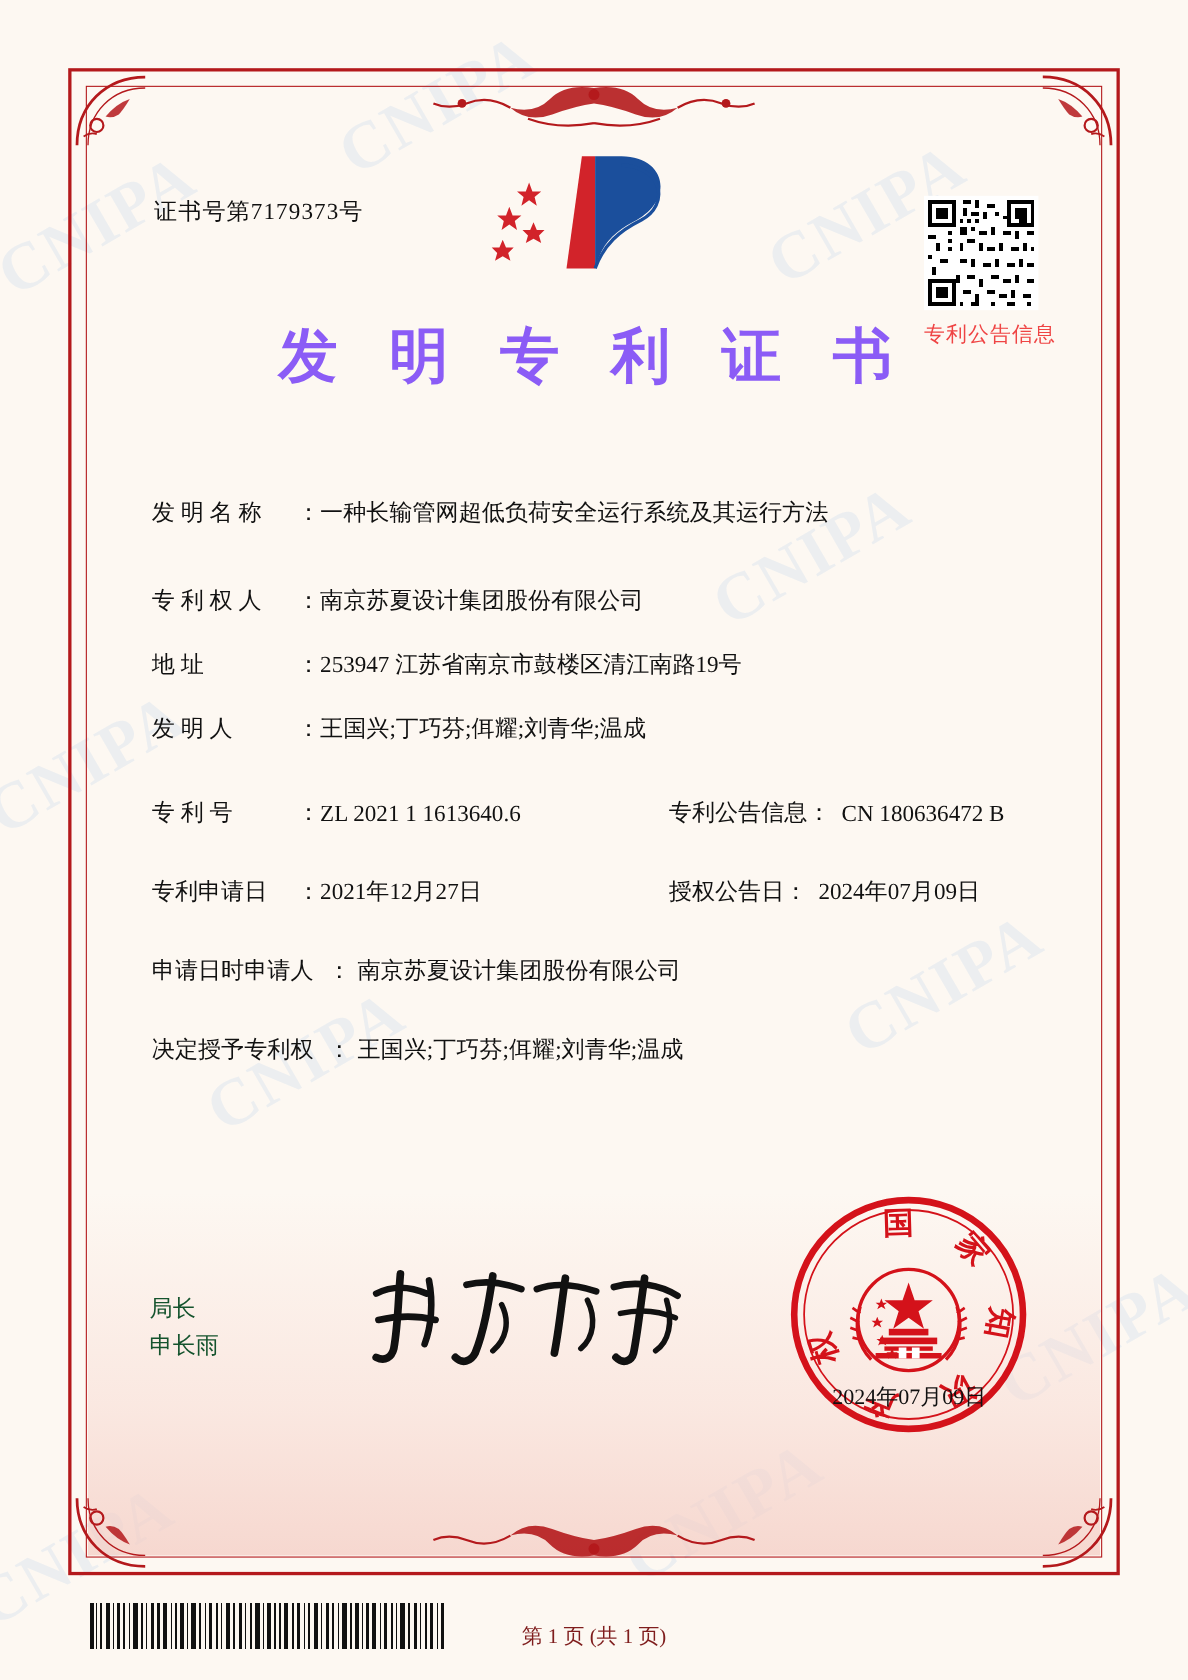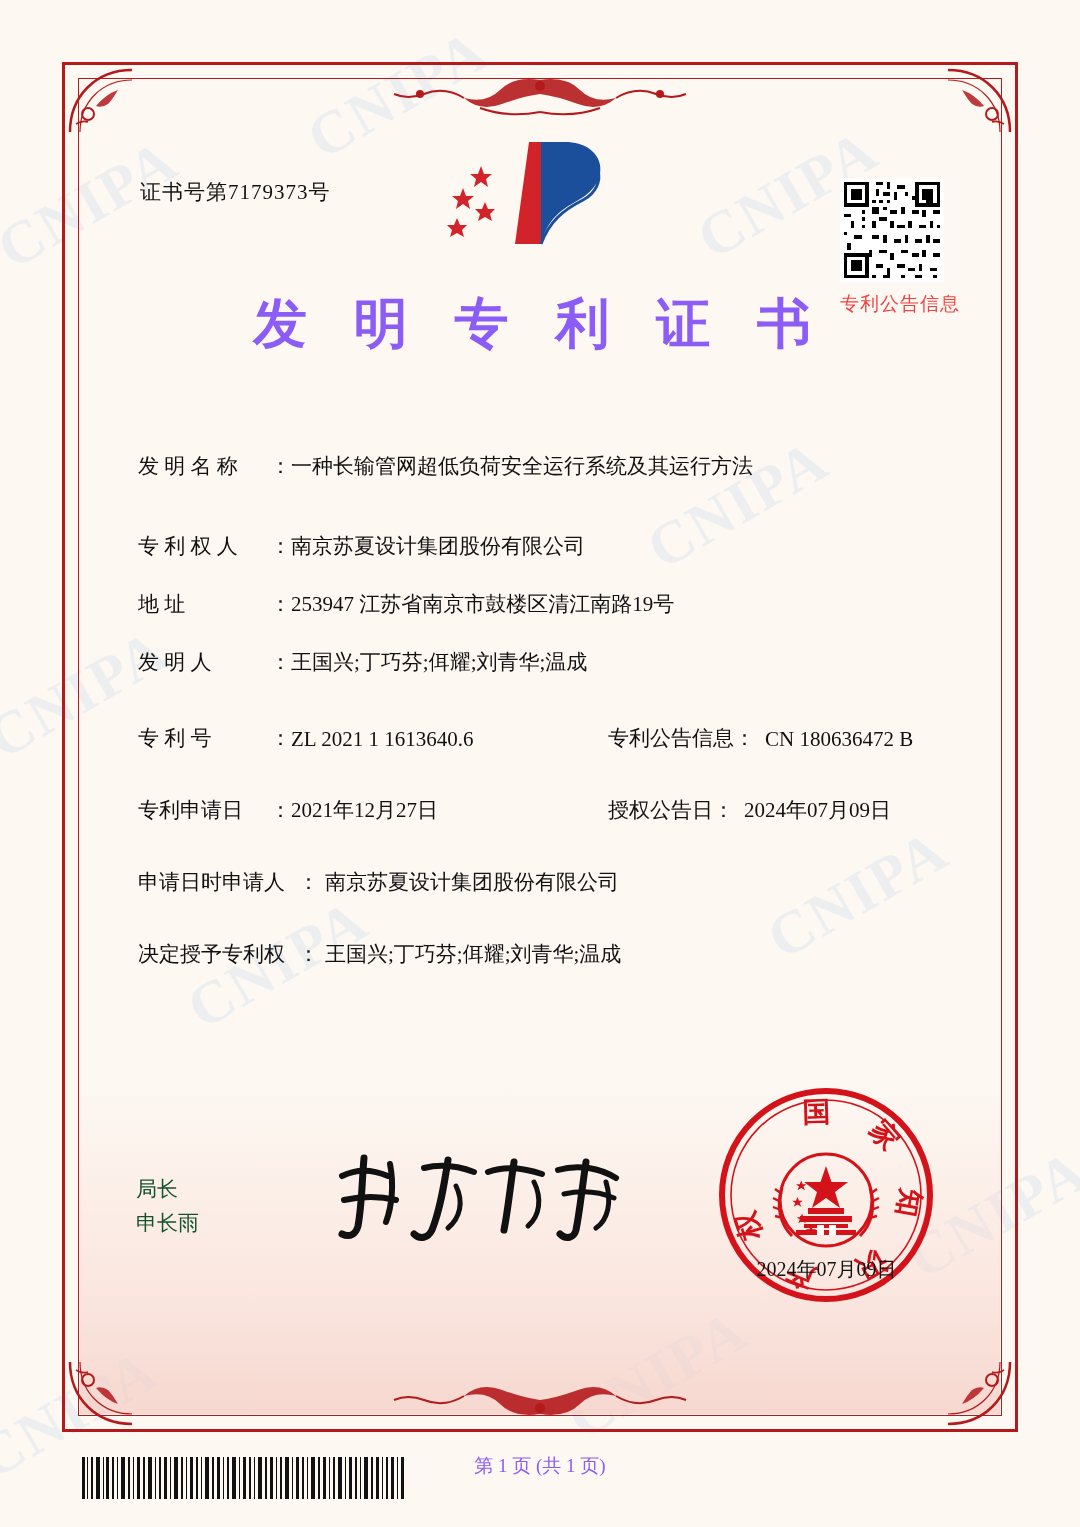--- a/index.html
+++ b/index.html
@@ -137,22 +137,22 @@
     position:absolute;left:250px;top:1068px;
     width:300px;height:100px;
   }
 
   .seal{
     position:absolute;right:58px;top:1000px;
     width:235px;height:235px;
   }
 
   .page-num{
-    position:absolute;left:0;right:0;bottom:48px;
-    text-align:center;font-size:19px;color:#8b5cf6;margin-top:16px;
+    position:absolute;left:0;right:0;bottom:26px;
+    text-align:center;font-size:19px;color:#7f1d1d;margin-top:16px;
   }
 
   .barcode{
     position:absolute;left:80px;bottom:28px;
     width:330px;height:42px;
   }
 </style>
 </head>
 <body>
 

